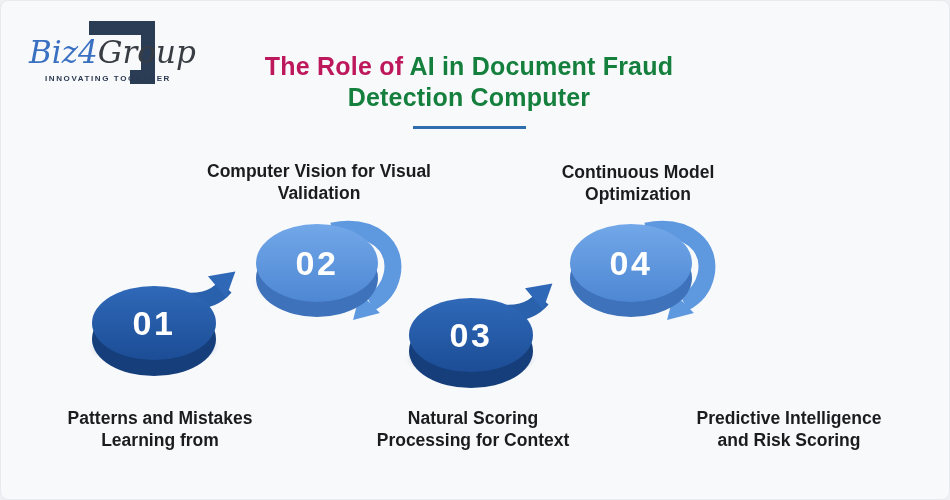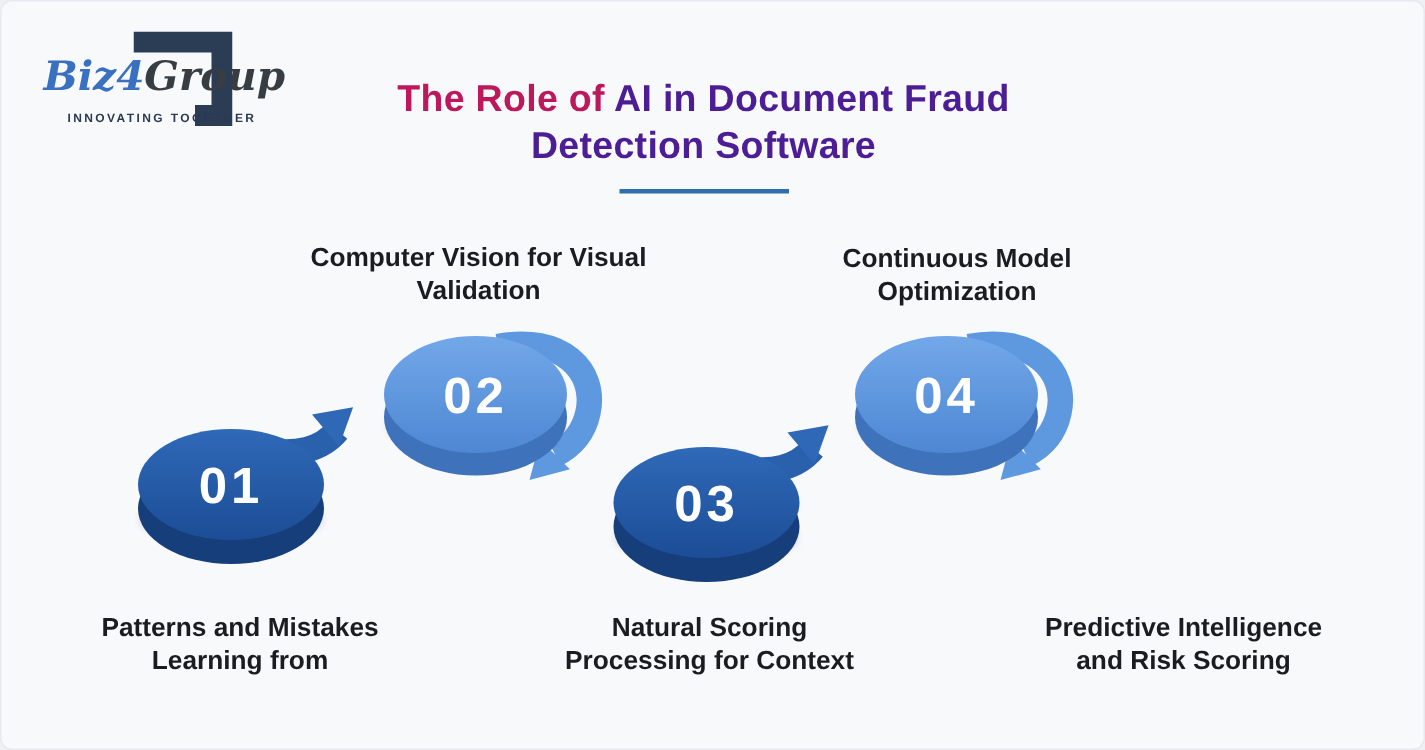--- a/index.html
+++ b/index.html
@@ -6,30 +6,30 @@
   .stage{
     position:relative;width:950px;height:500px;box-sizing:border-box;
     background:#F8F9FB;border:1px solid #e7eaee;border-radius:8px;
     font-family:"Liberation Sans",sans-serif;overflow:hidden;
   }
   
   .logo{position:absolute;left:26px;top:14px;width:190px;height:84px;}
   .logo-bracket{position:absolute;left:62px;top:6px;}
   .brand{position:absolute;left:2px;top:22px;white-space:nowrap;
          font-family:"DejaVu Serif","Liberation Serif",serif;
-         font-style:italic;font-weight:bold;font-size:27px;line-height:30px;}
+         font-style:italic;font-weight:normal;font-size:31px;line-height:30px;}
   .brand .b-blue{color:#3a70c2;}
   .brand .b-dark{color:#383d44;}
   .tagline{position:absolute;left:18px;top:59px;font-size:8px;font-weight:bold;
            letter-spacing:1.6px;color:#2b3a52;}
   
   .title{position:absolute;left:228px;top:50px;width:480px;text-align:center;
          font-size:25px;font-weight:700;line-height:31px;letter-spacing:.2px;}
   .t-dark{color:#be185d;text-align:center;}
-  .t-blue{color:#4c1d95;}
+  .t-blue{color:#15803d;}
   .title-underline{width:113px;height:3px;background:#2E6DAE;margin:13px auto 0;}
   
   .step-label{position:absolute;width:280px;text-align:center;font-size:17.5px;
               font-weight:600;color:#1b1c1f;line-height:22px;}
   .lbl-01{left:19px;top:406px;}
   .lbl-02{left:178px;top:159px;}
   .lbl-03{left:332px;top:406px;}
   .lbl-04{left:497px;top:160px;}
   .lbl-05{left:648px;top:406px;}
   
@@ -68,21 +68,21 @@
       <path d="M0,0 H66 V63 H41 V49 H52 V14 H0 Z" fill="#2B3C55"></path>
     </svg>
     <div class="brand">
       <span class="b-blue">Biz</span><span class="b-blue">4</span><span class="b-dark">Group</span>
     </div>
     <div class="tagline">INNOVATING TOGETHER</div>
   </div>
 
   <div class="title">
     <div><span class="t-dark">The Role of </span><span class="t-blue">AI in Document Fraud</span></div>
-    <div class="t-blue">Detection Software</div>
+    <div class="t-blue">Detection Computer</div>
     <div class="title-underline"></div>
   </div>
 
   <div class="step-label lbl-01">
     <div>Patterns and Mistakes</div>
     <div>Learning from</div>
   </div>
   <div class="step-label lbl-02">
     <div>Computer Vision for Visual</div>
     <div>Validation</div>

